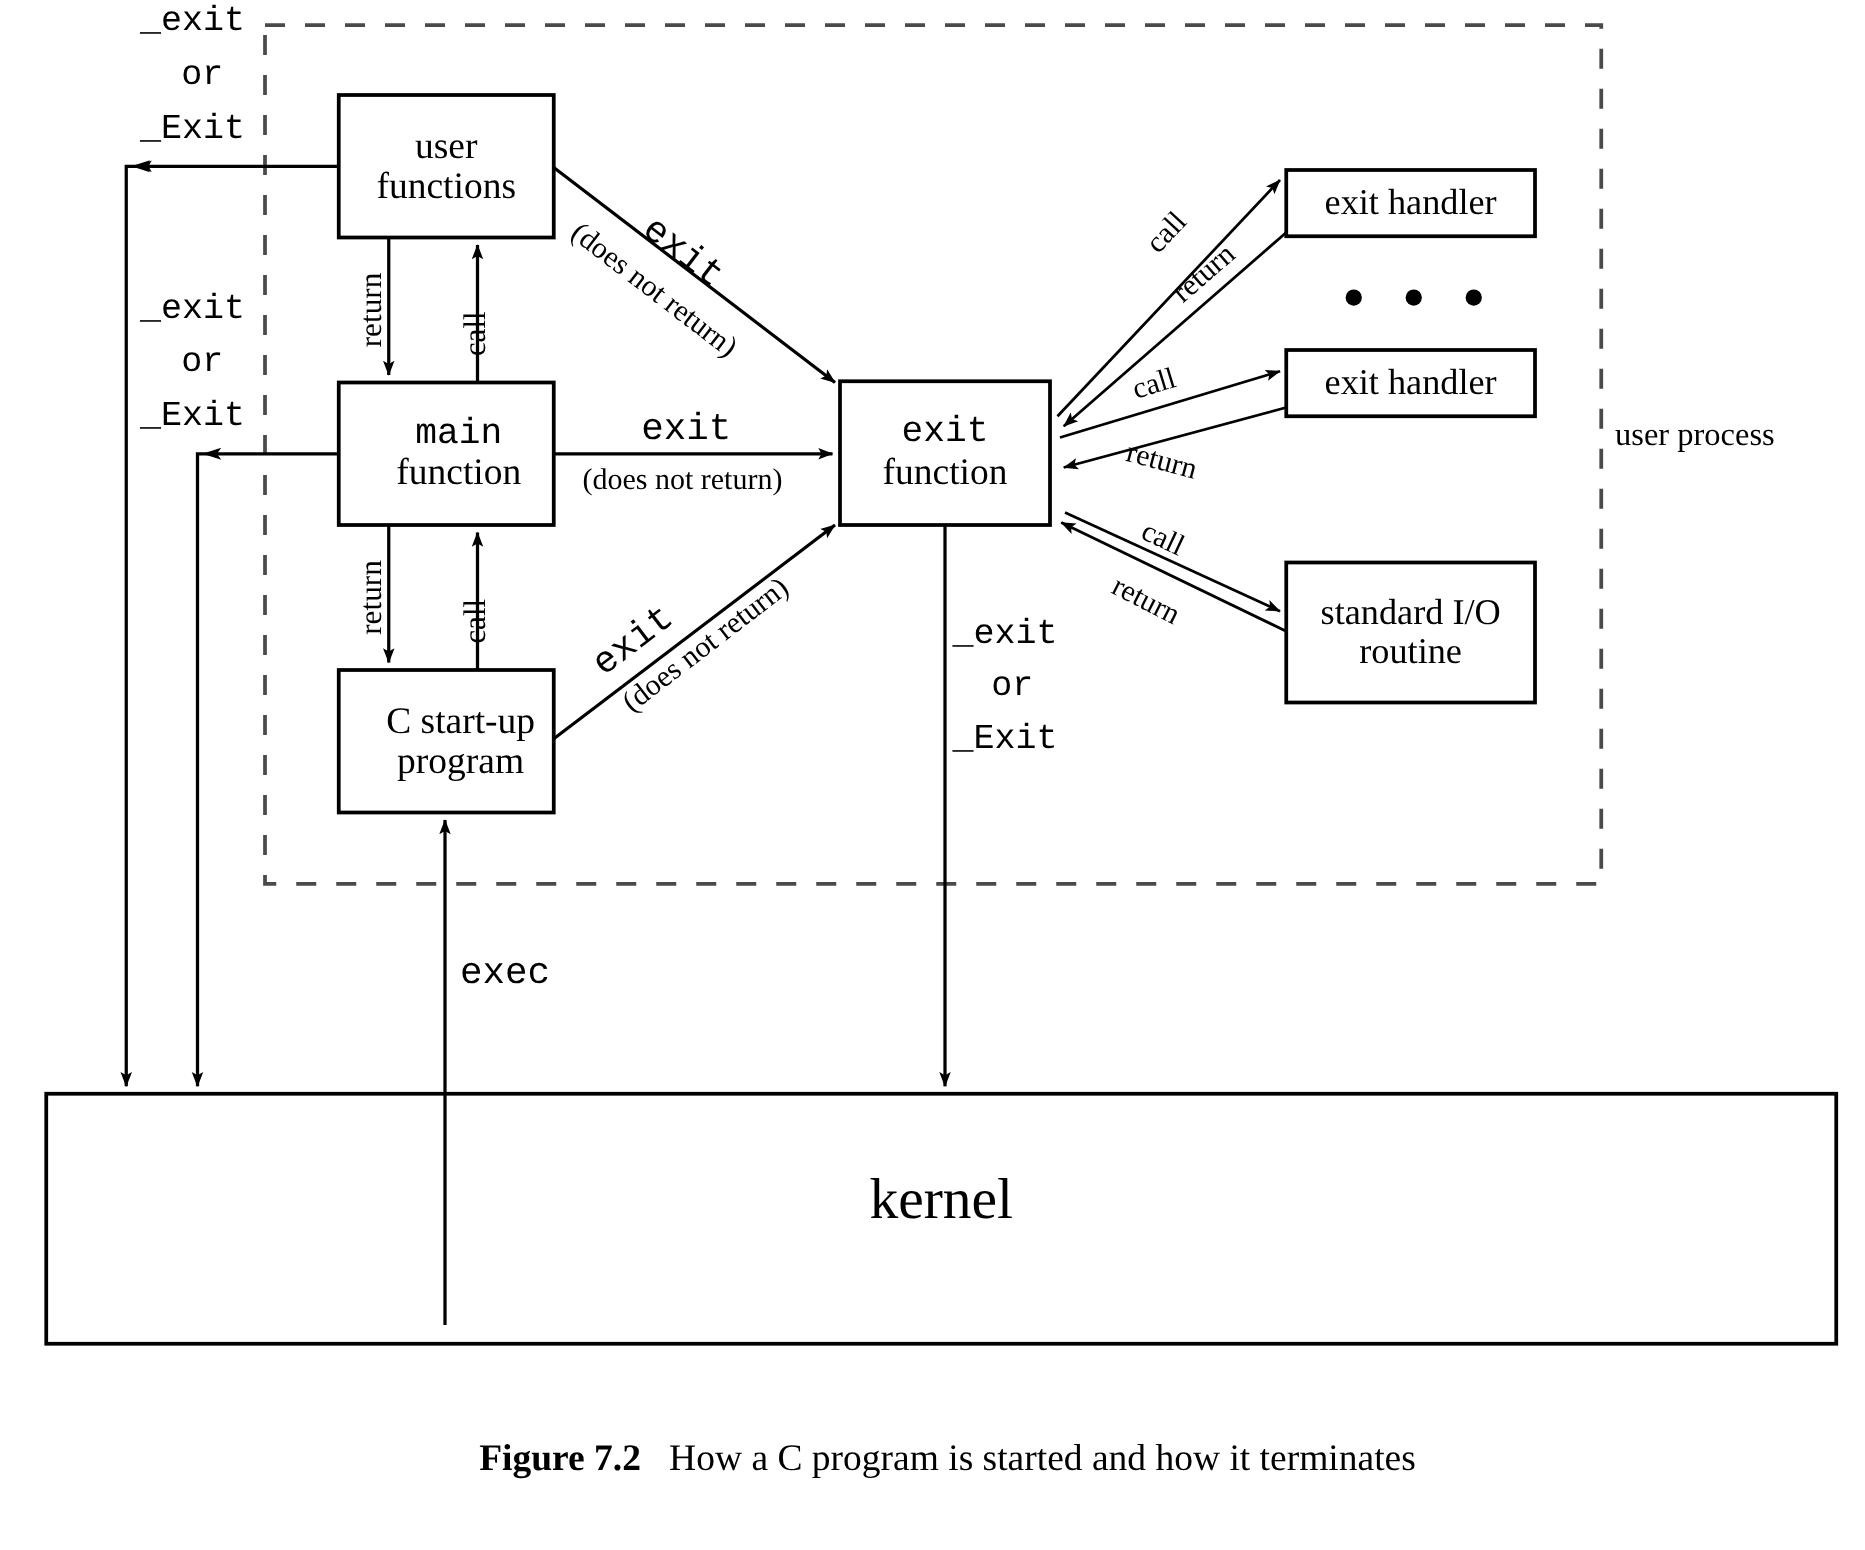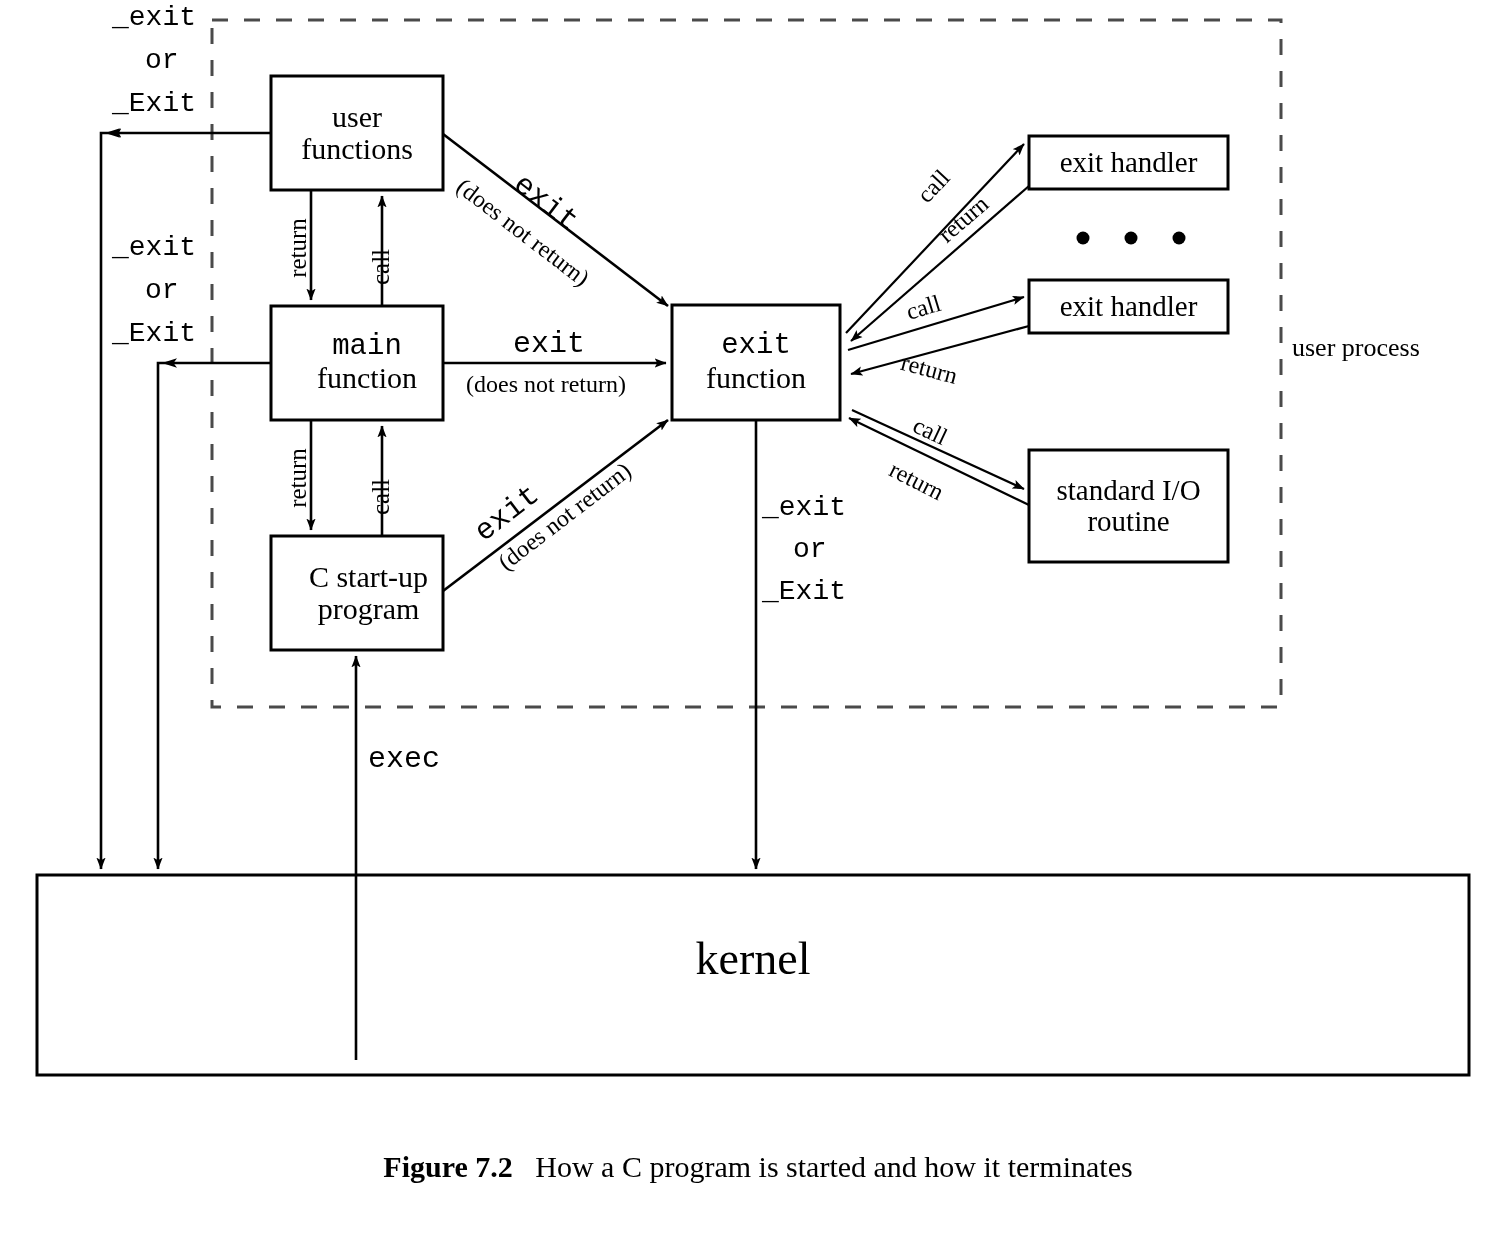--- a/index.html
+++ b/index.html
@@ -193,19 +193,19 @@
 
   <div class="lbl serif" style="left:912px; top:190px; font-size:24px; transform-origin:0 0; transform:rotate(-47deg);">call</div>
   <div class="lbl serif" style="left:933px; top:228px; font-size:24px; transform-origin:0 0; transform:rotate(-41deg);">return</div>
 
   <div class="lbl serif" style="left:903px; top:300px; font-size:24px; transform-origin:0 0; transform:rotate(-17deg);">call</div>
   <div class="lbl serif" style="left:905px; top:349px; font-size:24px; transform-origin:0 0; transform:rotate(15deg);">return</div>
 
   <div class="lbl serif" style="left:920px; top:412px; font-size:24px; transform-origin:0 0; transform:rotate(25deg);">call</div>
   <div class="lbl serif" style="left:897px; top:456px; font-size:24px; transform-origin:0 0; transform:rotate(27deg);">return</div>
 
-  <div class="lbl mono" style="left:368px; top:743px; font-size:30px;">exec</div>
+  <div class="lbl mono" style="left:368px; top:763px; font-size:30px;">exec</div>
 
   <div class="caption" style="top:1150px; font-size:30px;margin-left:12px;">
     <b>Figure 7.2</b><span>&nbsp;&nbsp;&nbsp;</span><span>How a C program is started and how it terminates</span>
   </div>
 
 </div>
 
 </body></html>

